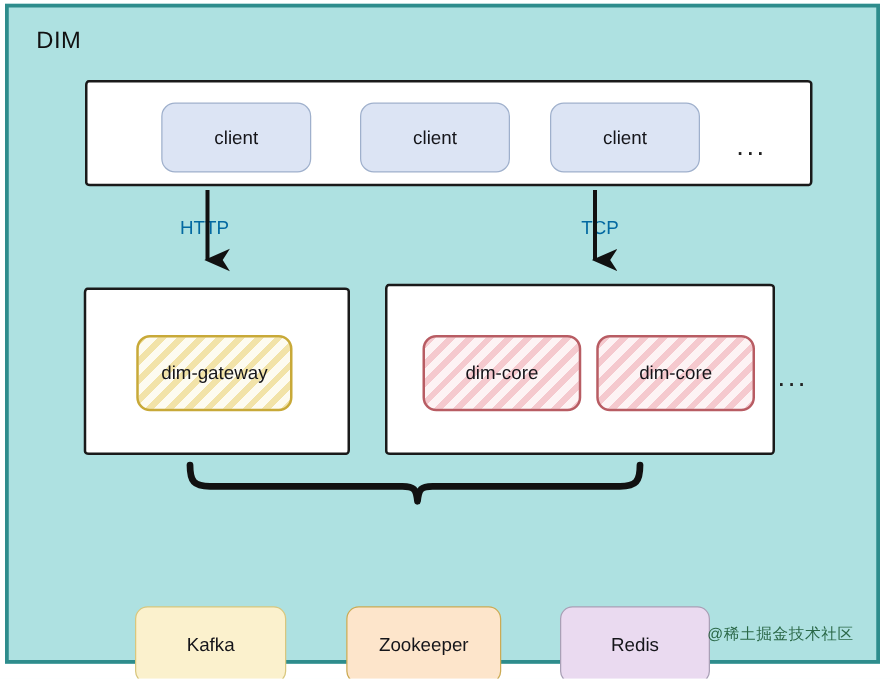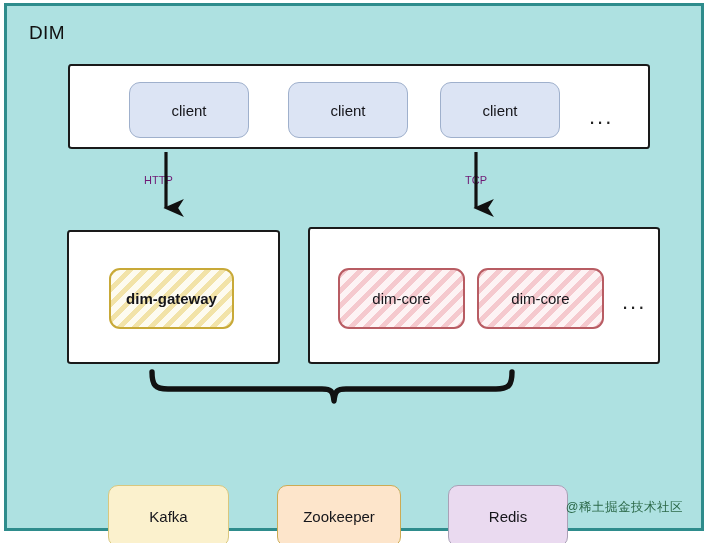--- a/index.html
+++ b/index.html
@@ -39,22 +39,22 @@
   }
   
   .hdraw {
     position: absolute;
     background: #ffffff;
     border: 2px solid #1a1a1a;
     box-sizing: border-box;
     border-radius: 3px 4px 3px 4px / 4px 3px 4px 3px;
   }
   #clients-group  { left: 61px;  top: 58px;  width: 582px; height: 85px; }
-  #gateway-group  { left: 60px;  top: 224px; width: 213px; height: 134px; font-weight: bold; }
-  #core-group     { left: 301px; top: 221px; width: 352px; height: 137px; }
+  #gateway-group  { left: 60px;  top: 224px; width: 213px; height: 134px; }
+  #core-group     { left: 301px; top: 221px; width: 312px; height: 137px; }
 
   
   .node {
     position: absolute;
     box-sizing: border-box;
     border-radius: 11px;
     display: flex;
     align-items: center;
     justify-content: center;
     font-size: 15px;
@@ -136,22 +136,22 @@
   }
   #svc-redis {
     left: 441px; width: 120px;
     background: #eadaf0;
     border: 1.4px solid #a9a0b6;
   }
 
   
   .arrow-label {
     position: absolute;
-    font-size: 11px;
-    color: #701a75;
+    font-size: 15px;
+    color: #0369a1;
   }
   #label-http { left: 137px; top: 168px; }
   #label-tcp  { left: 458px; top: 168px; }
 
   svg.overlay {
     position: absolute;
     left: 0; top: 0;
     width: 713px;
     height: 543px;
     pointer-events: none;

